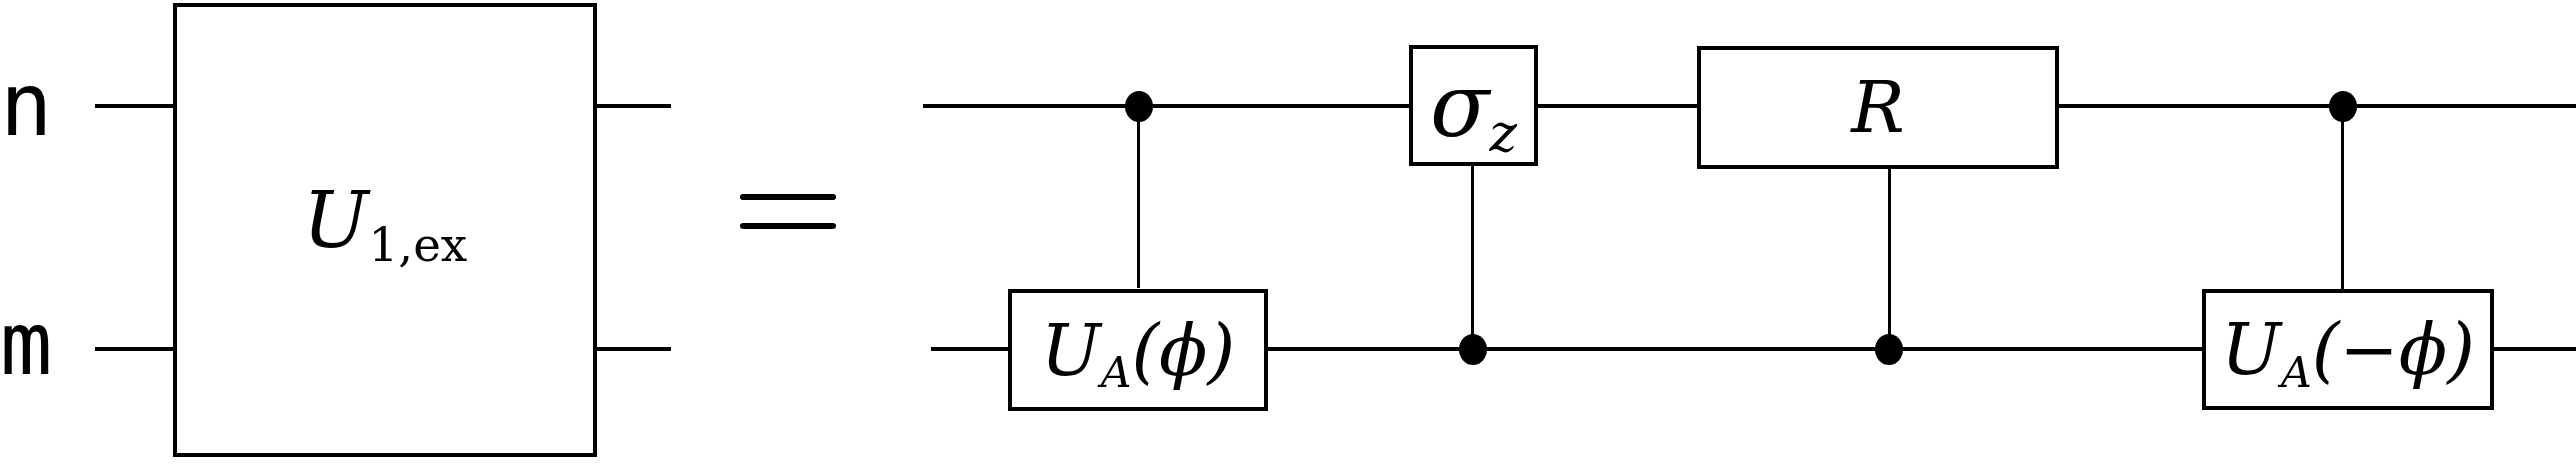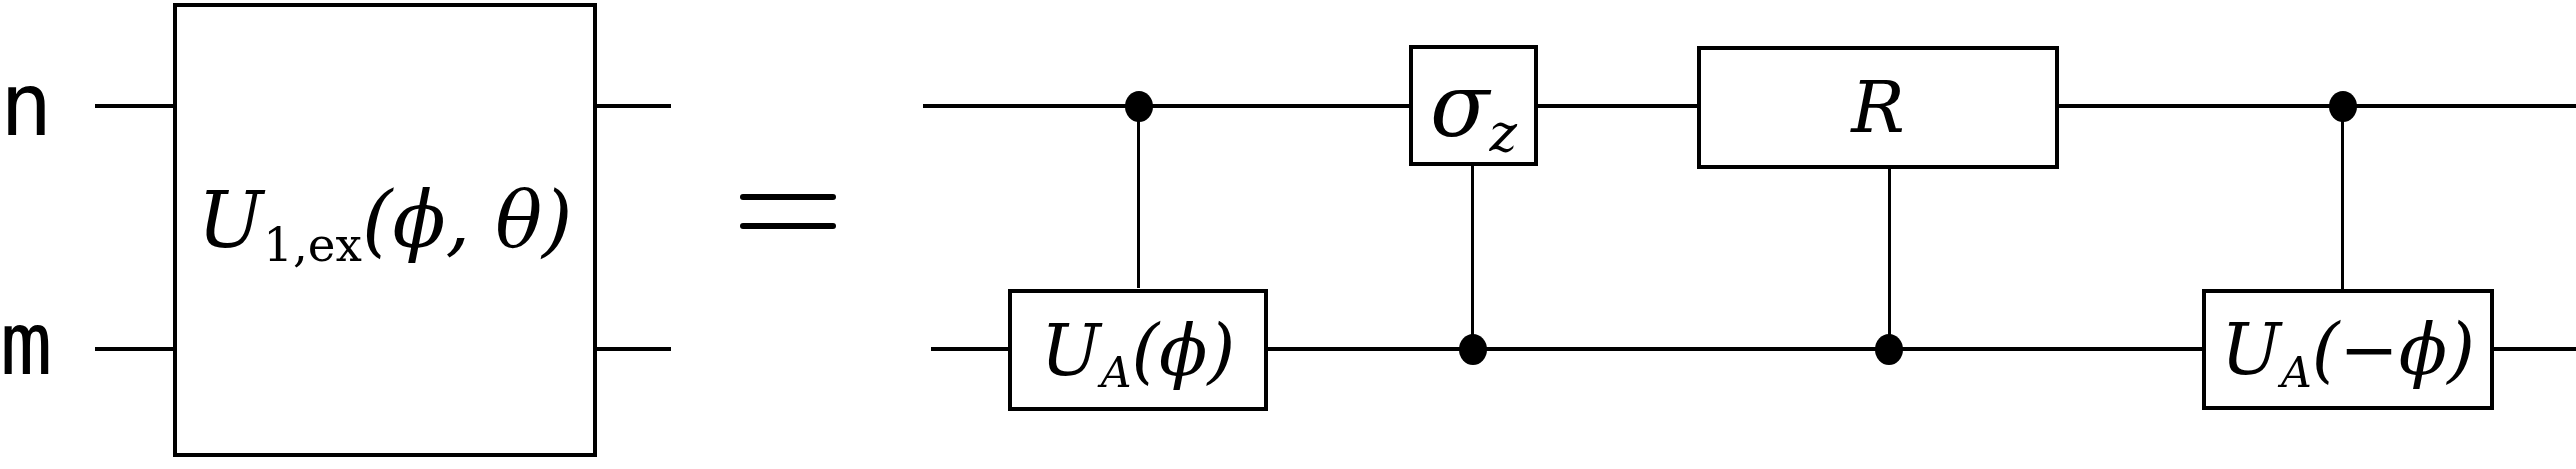--- a/index.html
+++ b/index.html
@@ -105,21 +105,20 @@
 
   <div class="wire" style="left:95px; top:104px; width:80px;"></div>
   <div class="wire" style="left:95px; top:347px; width:80px;"></div>
   <div class="wire" style="left:597px; top:104px; width:74px;"></div>
   <div class="wire" style="left:597px; top:347px; width:74px;"></div>
 
   <div class="bigbox">
     <span class="mlabel lhs-label">
       <span class="mi">U</span>
       <span class="msub roman">1,ex</span>
-      <span class="args">(ϕ, θ)</span>
     </span>
   </div>
 
   <div>
     <div class="eqbar" style="left:740px; top:194px;"></div>
     <div class="eqbar" style="left:740px; top:223px;"></div>
     <span class="sr-only">=</span>
   </div>
 
   <div class="wire" style="left:923px; top:104px; width:1653px;"></div>

